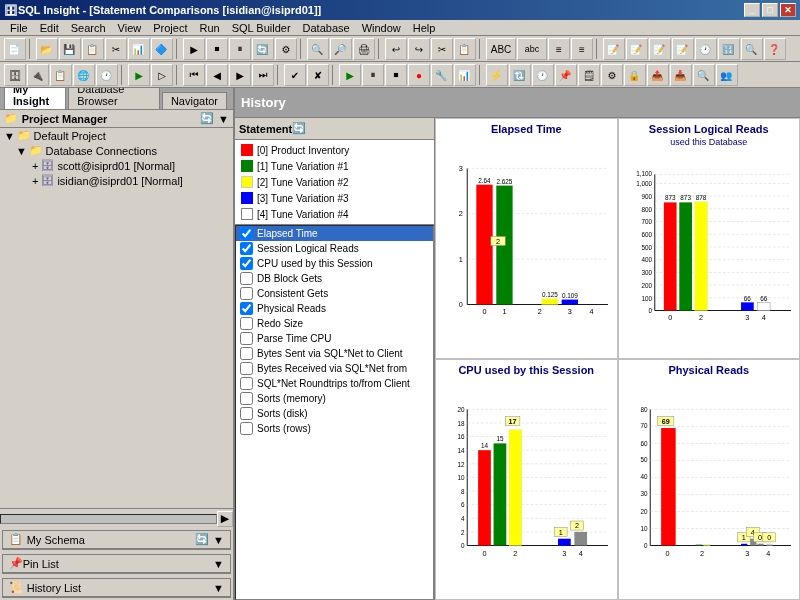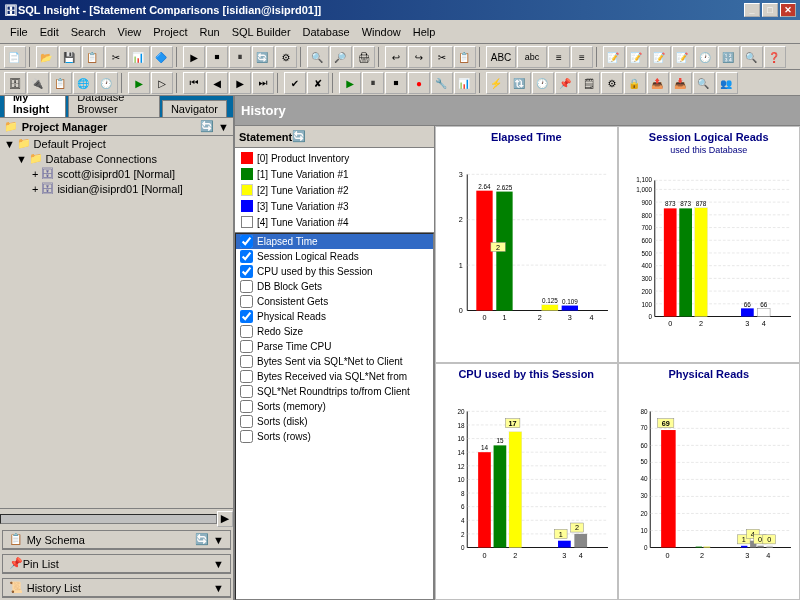--- a/index.html
+++ b/index.html
@@ -25,21 +25,21 @@
       display: flex; align-items: center; justify-content: center;
       cursor: pointer;
     }
 
     
     .menu-bar {
       background: #d4d0c8;
       border-bottom: 1px solid #808080;
       display: flex;
       align-items: center;
-      height: 24px;
+      height: 16px;
       padding: 0 4px;
     }
     .menu-item {
       padding: 2px 6px;
       font-size: 11px;
       cursor: pointer;
       white-space: nowrap;
     }
 
     
@@ -58,21 +58,21 @@
       background: #d4d0c8;
       border: 1px outset #fff;
       display: flex; align-items: center; justify-content: center;
       cursor: pointer;
       font-size: 10px;
     }
     .tb-sep { width: 4px; height: 20px; border-left: 1px solid #808080; margin: 0 2px; }
 
     
     .tab-bar {
-      background: #0369a1;
+      background: #a3a3a3;
       display: flex;
       align-items: flex-end;
       height: 22px;
       border-bottom: 1px solid #808080;
       padding: 0 4px;
     }
     .tab {
       padding: 2px 8px;
       border: 1px solid #808080;
       border-bottom: none;

